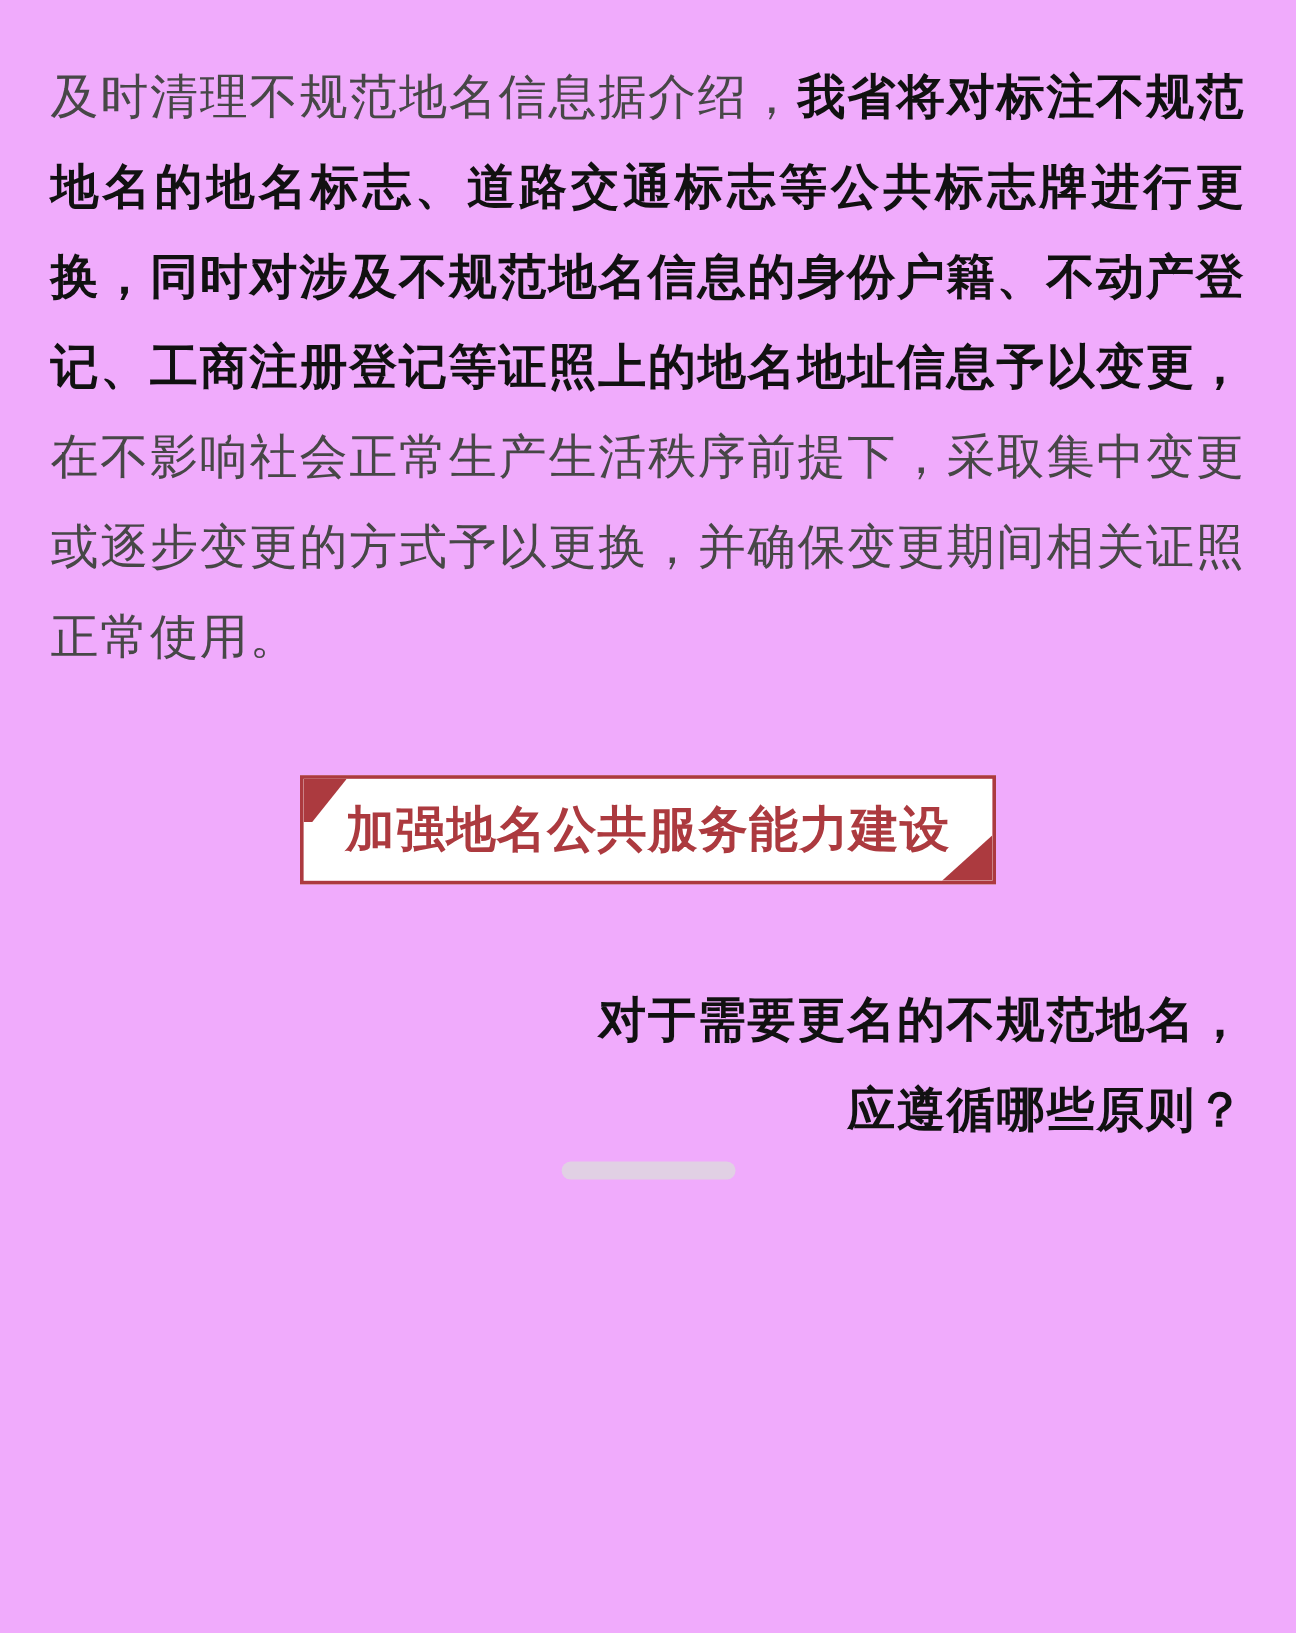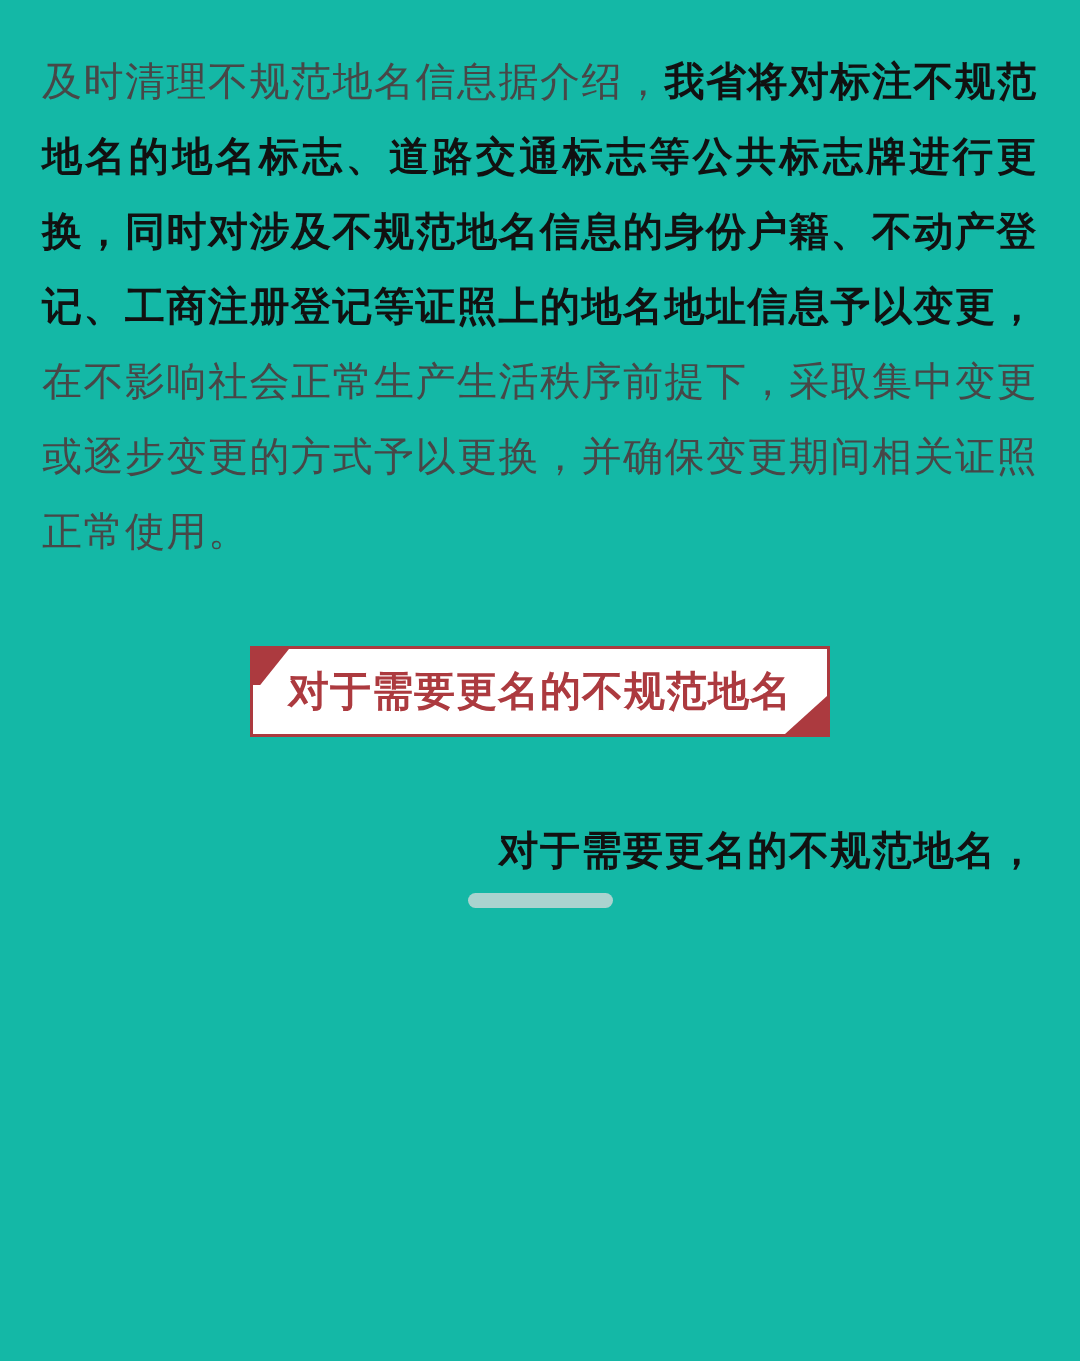--- a/index.html
+++ b/index.html
@@ -5,21 +5,21 @@
   :root{
     --red:#ac3a3f;
     --body-gray:#474747;
     --ink:#111111;
   }
   *{margin:0;padding:0;box-sizing:border-box;}
   html,body{background:#ffffff;}
   .page{
     width:1080px;
     height:1361px;
-    background:#14b8a6;
+    background:#f0abfc;
     overflow:hidden;
     position:relative;
     font-family:"Liberation Sans","DejaVu Sans",sans-serif;
   }
   .content{
     padding:44px 42px 0 42px;
   }
   .para{
     font-size:40px;
     line-height:75px;
@@ -86,23 +86,24 @@
 
 <div class="page">
   <div class="content">
 
     <p class="para para1"><span class="seg">及时清理不规范地名信息据介绍，</span><span class="seg-bold">我省将对标注不规范地名的地名标志、道路交通标志等公共标志牌进行更换，同时对涉及不规范地名信息的身份户籍、不动产登记、工商注册登记等证照上的地名地址信息予以变更，</span><span class="seg">在不影响社会正常生产生活秩序前提下，采取集中变更或逐步变更的方式予以更换，并确保变更期间相关证照正常使用。</span></p>
 
 
     <div class="banner">
       <span class="ribbon-tl"></span>
       <span class="ribbon-br"></span>
-      <span class="banner-label">对于需要更名的不规范地名</span>
+      <span class="banner-label">加强地名公共服务能力建设</span>
     </div>
 
     <div class="question">
       <div>对于需要更名的不规范地名，</div>
+      <div>应遵循哪些原则？</div>
     </div>
 
     <div class="peek-bar"></div>
 
   </div>
 </div>
 
 </body></html>

